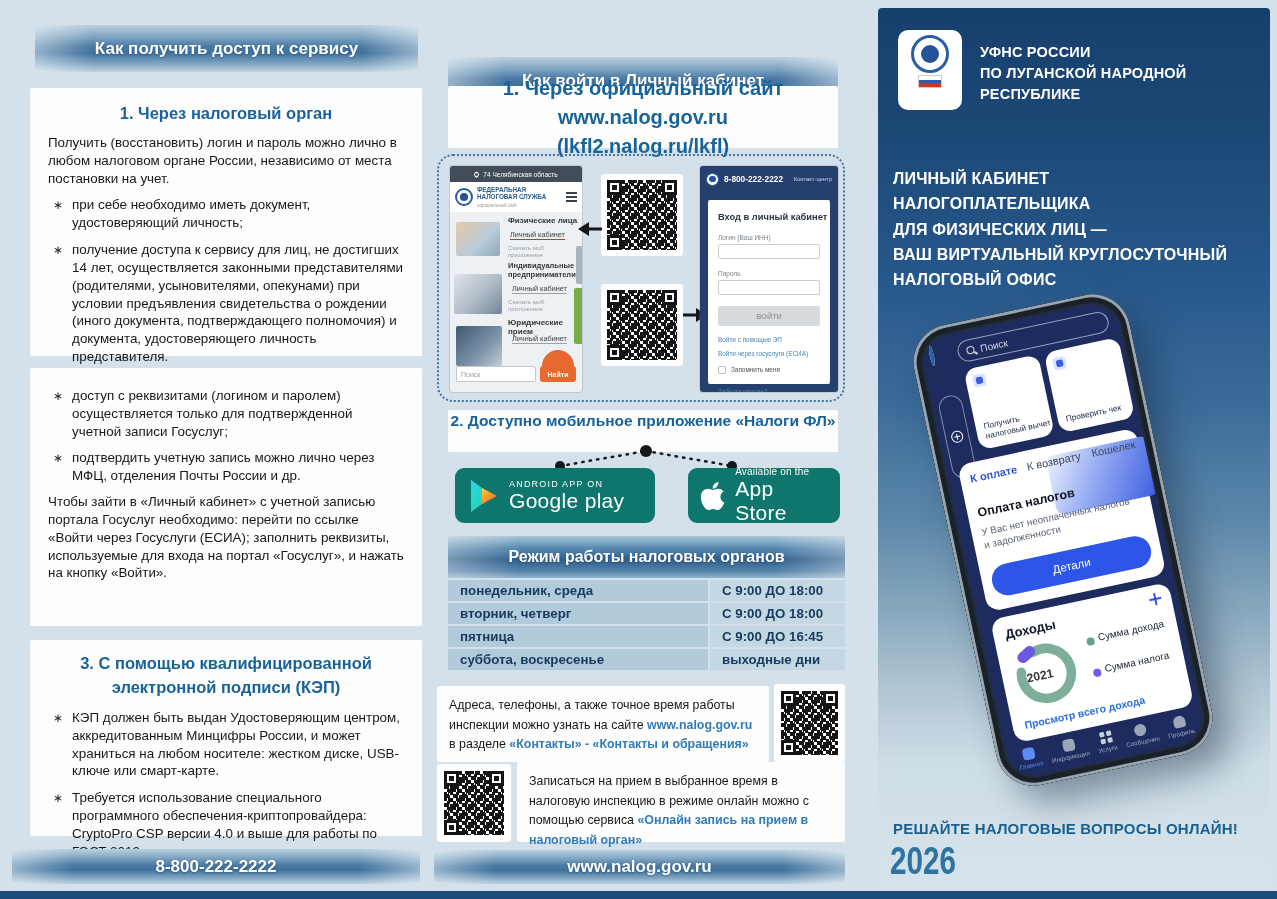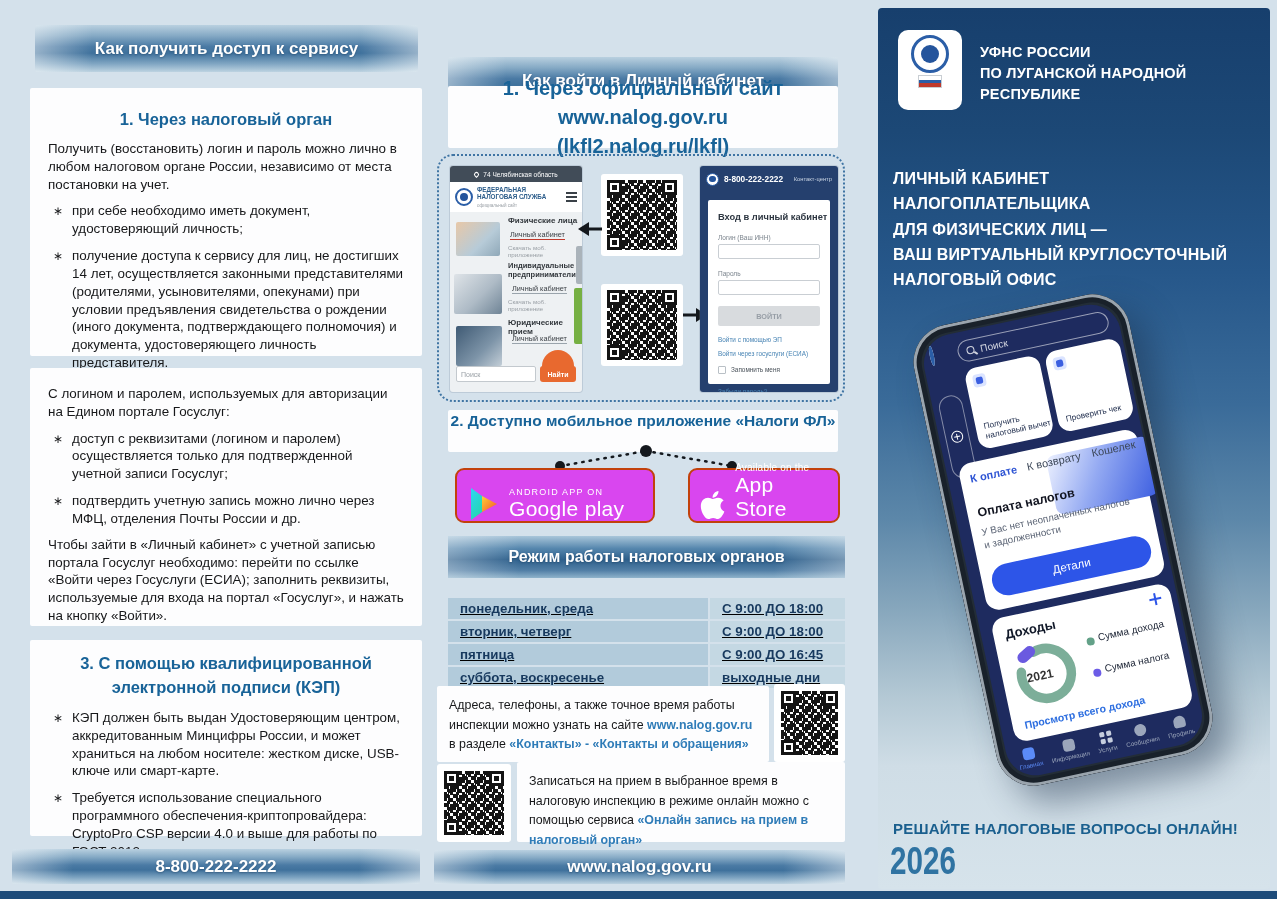--- a/index.html
+++ b/index.html
@@ -76,22 +76,22 @@
   .qr { position:relative; width:100%; height:100%;
     background:
       conic-gradient(#141414 25%, transparent 0 50%, #141414 0 75%, transparent 0) 0 0/9px 9px,
       conic-gradient(#141414 25%, #fff 0 50%, #141414 0 75%, #fff 0) 0 0/6px 6px;
   }
   .qr .f { position:absolute; width:15px; height:15px; border:3px solid #141414; background:#fff; }
   .qr .f::after { content:""; position:absolute; inset:2px; background:#141414; }
   .qr .tl { left:0; top:0; } .qr .tr { right:0; top:0; } .qr .bl { left:0; bottom:0; }
 
   
-  .badge { background:#d946ef; border:2px solid #c2410c; border-radius:9px; color:#fff;
-           display:flex; align-items:flex-end; gap:10px; }
+  .badge { background:#0f766e; border:2px solid #0f766e; border-radius:9px; color:#fff;
+           display:flex; align-items:center; gap:10px; }
   .badge-top { font-size:9px; letter-spacing:1.2px; }
   .badge-main { font-size:21px; letter-spacing:.3px; }
 
   
   .tbl-head { background:
       linear-gradient(90deg, rgba(255,255,255,.35) 0%, rgba(255,255,255,0) 18%, rgba(255,255,255,0) 82%, rgba(255,255,255,.35) 100%),
       linear-gradient(180deg,#a9c6da 0%,#5586ad 30%,#2e608c 56%,#527fa6 82%,#8fb3cb 100%);
     color:#fff; font-weight:bold; font-size:16px; text-align:center; text-shadow:0 1px 2px rgba(20,50,80,.4); }
   .sched-row { display:grid; grid-template-columns:260px 1fr; gap:2px; margin-top:2px; }
   .sc { color:#17395e; font-size:13.3px; font-weight:bold; padding:3px 12px; }
@@ -166,35 +166,34 @@
 </style>
 </head>
 <body>
 
 <div id="page">
 
   <div class="abs bar" style="left:35px;top:25px;width:383px;height:47px;line-height:47px;">
     <span class="bar-text">Как получить доступ к сервису</span>
   </div>
 
-  <div class="abs card" style="left:30px;top:88px;width:392px;height:268px;padding:20px 18px;">
+  <div class="abs card" style="left:30px;top:88px;width:392px;height:268px;padding:14px 18px;">
     <div class="sec-title">1. Через налоговый орган</div>
     <div class="body-text" style="margin-top:8px;">Получить (восстановить) логин и пароль можно лично в любом налоговом органе России, независимо от места постановки на учет.</div>
     <div class="bullet">
       <span class="ast">∗</span>
       <span class="body-text">при себе необходимо иметь документ, удостоверяющий личность;</span>
     </div>
     <div class="bullet">
       <span class="ast">∗</span>
       <span class="body-text">получение доступа к сервису для лиц, не достигших 14 лет, осуществляется законными представителями (родителями, усыновителями, опекунами) при условии предъявления свидетельства о рождении (иного документа, подтверждающего полномочия) и документа, удостоверяющего личность представителя.</span>
     </div>
   </div>
 
   <div class="abs card" style="left:30px;top:368px;width:392px;height:258px;padding:10px 18px;">
-    <div class="body-text" style="margin-top:7px;">С логином и паролем, используемых для авторизации на Едином портале Госуслуг:</div>
     <div class="bullet">
       <span class="ast">∗</span>
       <span class="body-text">доступ с реквизитами (логином и паролем) осуществляется только для подтвержденной учетной записи Госуслуг;</span>
     </div>
     <div class="bullet">
       <span class="ast">∗</span>
       <span class="body-text">подтвердить учетную запись можно лично через МФЦ, отделения Почты России и др.</span>
     </div>
     <div class="body-text" style="margin-top:8px;">Чтобы зайти в «Личный кабинет» с учетной записью портала Госуслуг необходимо: перейти по ссылке «Войти через Госуслуги (ЕСИА); заполнить реквизиты, используемые для входа на портал «Госуслуг», и нажать на кнопку «Войти».</div>
   </div>
@@ -348,21 +347,21 @@
     </svg>
     <div>
       <div class="badge-top" style="letter-spacing:.2px;font-size:10px;">Available on the</div>
       <div class="badge-main">App Store</div>
     </div>
   </div>
 
   <div class="abs tbl-head" style="left:448px;top:536px;width:397px;height:42px;line-height:42px;">
     <span>Режим работы налоговых органов</span>
   </div>
-  <div class="abs" style="left:448px;top:596px;width:397px;text-decoration:underline;">
+  <div class="abs" style="left:448px;top:578px;width:397px;">
     <div class="sched-row">
       <div class="sc sc-l">понедельник, среда</div>
       <div class="sc sc-r">С 9:00 ДО 18:00</div>
     </div>
     <div class="sched-row">
       <div class="sc sc-l">вторник, четверг</div>
       <div class="sc sc-r">С 9:00 ДО 18:00</div>
     </div>
     <div class="sched-row">
       <div class="sc sc-l">пятница</div>

